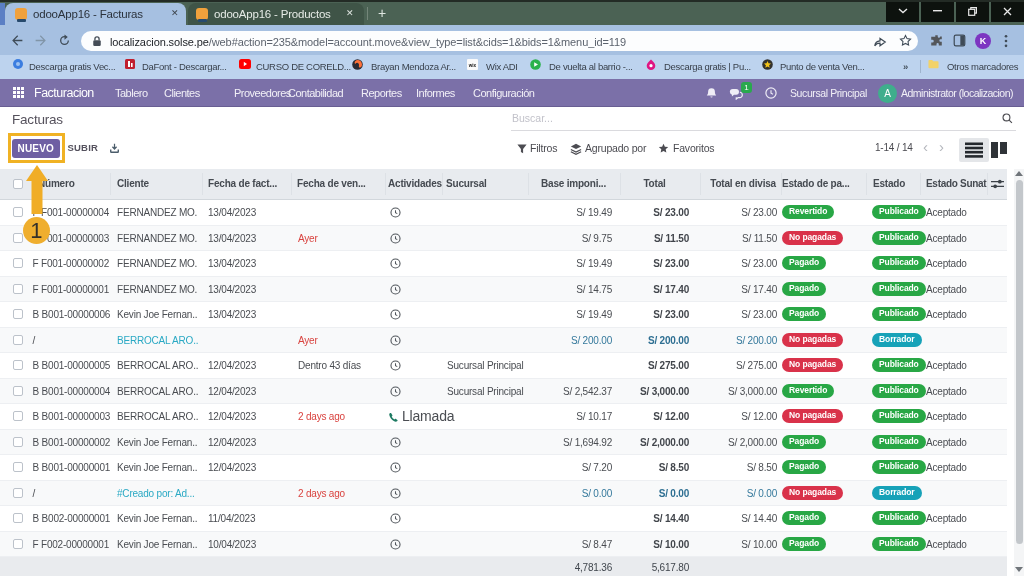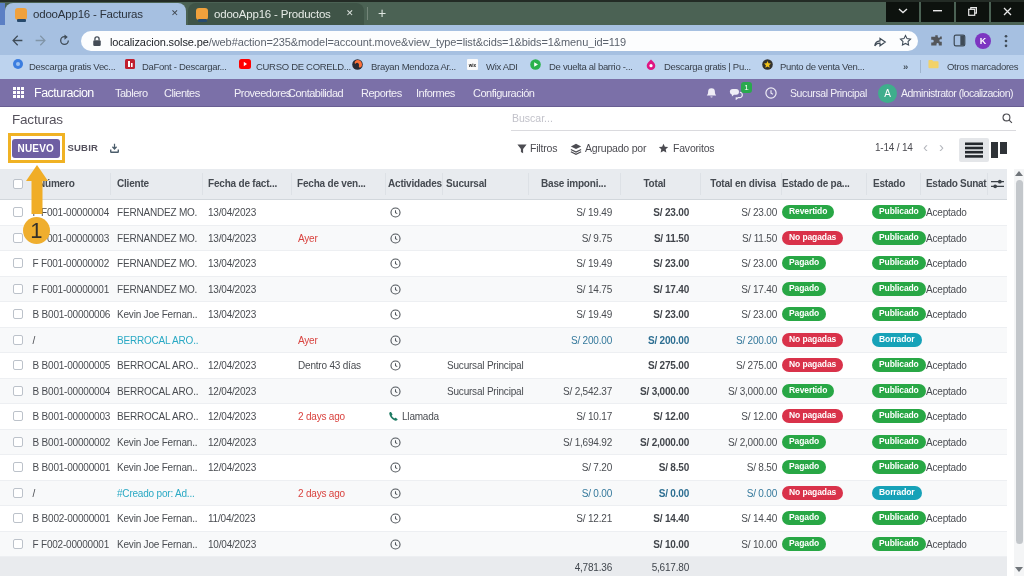--- a/index.html
+++ b/index.html
@@ -61,21 +61,21 @@
 #thead .cb { top:15px; margin-top:-5px; }
 .row { position:absolute; left:0; width:1007px; height:25.5px; background:#fff; border-bottom:1px solid #edeff2; }
 .row.zeb { background:#f8f9fa; }
 .c { position:absolute; top:0; height:25.5px; line-height:25.5px; font-size:10px; color:#4a4d52; letter-spacing:-0.2px; white-space:nowrap; }
 .num { left:32.5px; }
 .cli { left:117px; width:81px; overflow:hidden; }
 .f1 { left:208px; }
 .f2 { left:298px; }
 .act { left:390px; top:7px; height:11px; line-height:11px; }
 .act2 { left:388px; top:7px; height:11px; line-height:11px; }
-.ll { font-size:10px; color:#4a4d52; vertical-align:2px; margin-left:3px; }
+.ll { font-size:14px; color:#4a4d52; vertical-align:2px; margin-left:3px; }
 .suc { left:447px; }
 .base { left:500px; width:112px; text-align:right; }
 .tot { left:590px; width:99px; text-align:right; font-weight:700; color:#42464c; }
 .div { left:670px; width:107px; text-align:right; }
 .sunat { left:926px; }
 .teal { color:#2aa9c4; }
 .red { color:#d9433f; }
 .blue { color:#35799c; }
 .tot.blue { color:#2e6f92; }
 .pill { position:absolute; top:50%; margin-top:-7px; height:14px; line-height:13.5px; border-radius:8px; color:#fff; font-size:8.5px; font-weight:700; padding:0 7px; letter-spacing:-0.1px; }
@@ -564,38 +564,38 @@
 <span class="cb"></span>
 <div class="c num">B B002-00000001</div>
 <div class="c cli">Kevin Joe Fernan...</div>
 <div class="c f1">11/04/2023</div>
 <div class="c f2"></div>
 <div class="c act"><svg width="11" height="11" viewBox="0 0 16 16">
         <circle cx="8" cy="8" r="6.6" fill="none" stroke="#50555b" stroke-width="1.6"></circle>
         <path d="M8 4.6 V8.4 L10.6 9.6" fill="none" stroke="#50555b" stroke-width="1.5"></path>
       </svg></div>
 
-<div class="c base">S/ 12.21</div>
 <div class="c tot">S/ 14.40</div>
 <div class="c div">S/ 14.40</div>
 <span class="pill pg" style="left:782px">Pagado</span>
 <span class="pill pg" style="left:872px">Publicado</span>
 <div class="c sunat">Aceptado</div>
 </div>
 <div class="row zeb" style="top:531.5px">
 <span class="cb"></span>
 <div class="c num">F F002-00000001</div>
 <div class="c cli">Kevin Joe Fernan...</div>
 <div class="c f1">10/04/2023</div>
 <div class="c f2"></div>
 <div class="c act"><svg width="11" height="11" viewBox="0 0 16 16">
         <circle cx="8" cy="8" r="6.6" fill="none" stroke="#50555b" stroke-width="1.6"></circle>
         <path d="M8 4.6 V8.4 L10.6 9.6" fill="none" stroke="#50555b" stroke-width="1.5"></path>
       </svg></div>
 
+<div class="c base">S/ 8.47</div>
 <div class="c tot">S/ 10.00</div>
 <div class="c div">S/ 10.00</div>
 <span class="pill pg" style="left:782px">Pagado</span>
 <span class="pill pg" style="left:872px">Publicado</span>
 <div class="c sunat">Aceptado</div>
 </div>
 
 <div id="tfoot">
   <span class="ft" style="left:500px; width:112px">4,781.36</span>
   <span class="ft" style="left:590px; width:99px">5,617.80</span>

